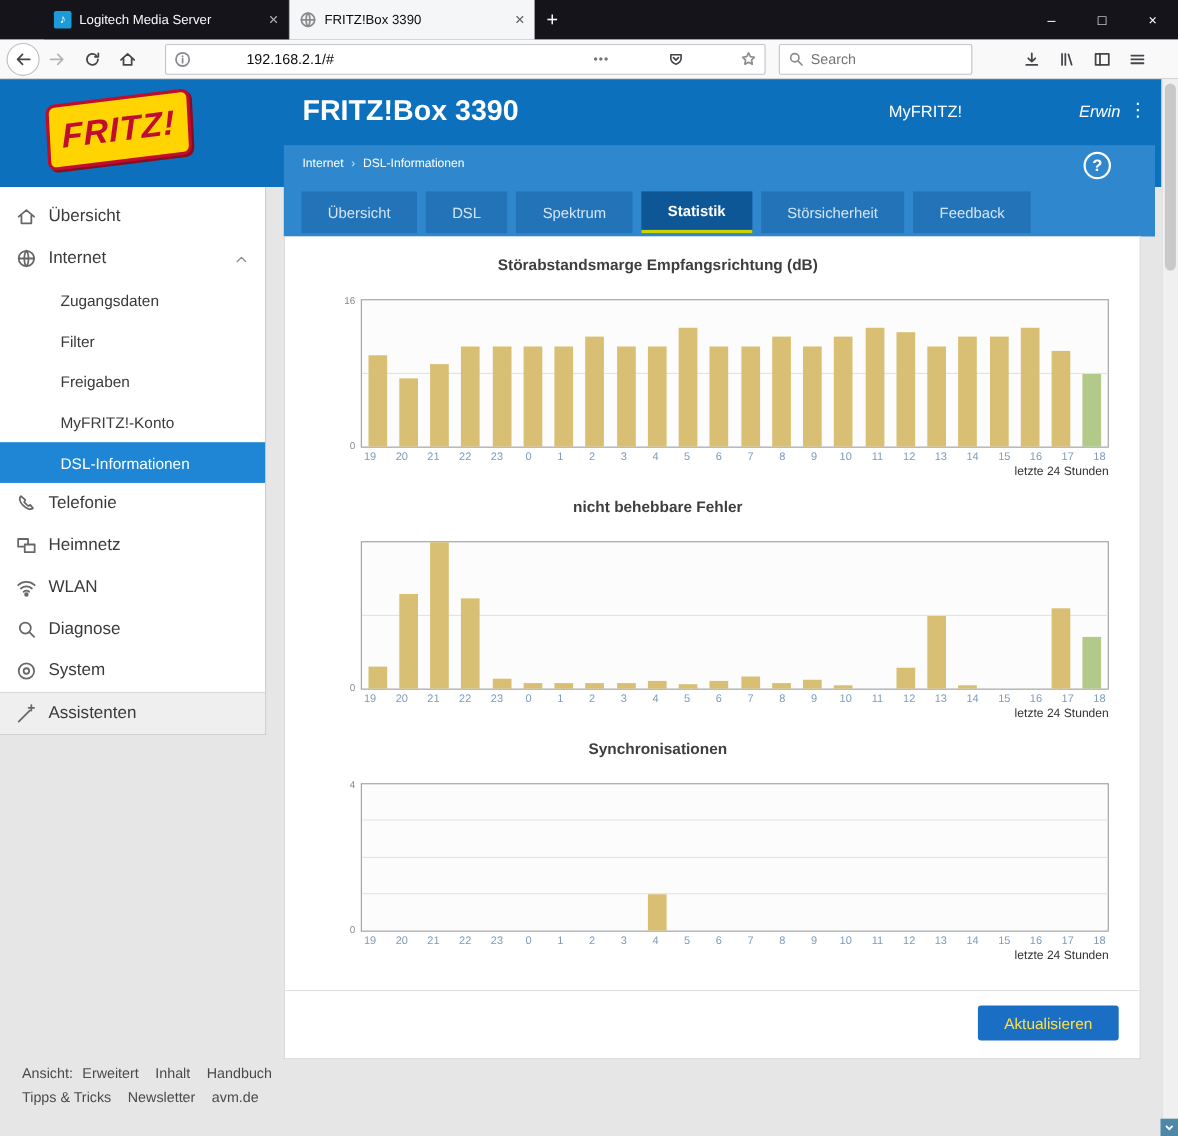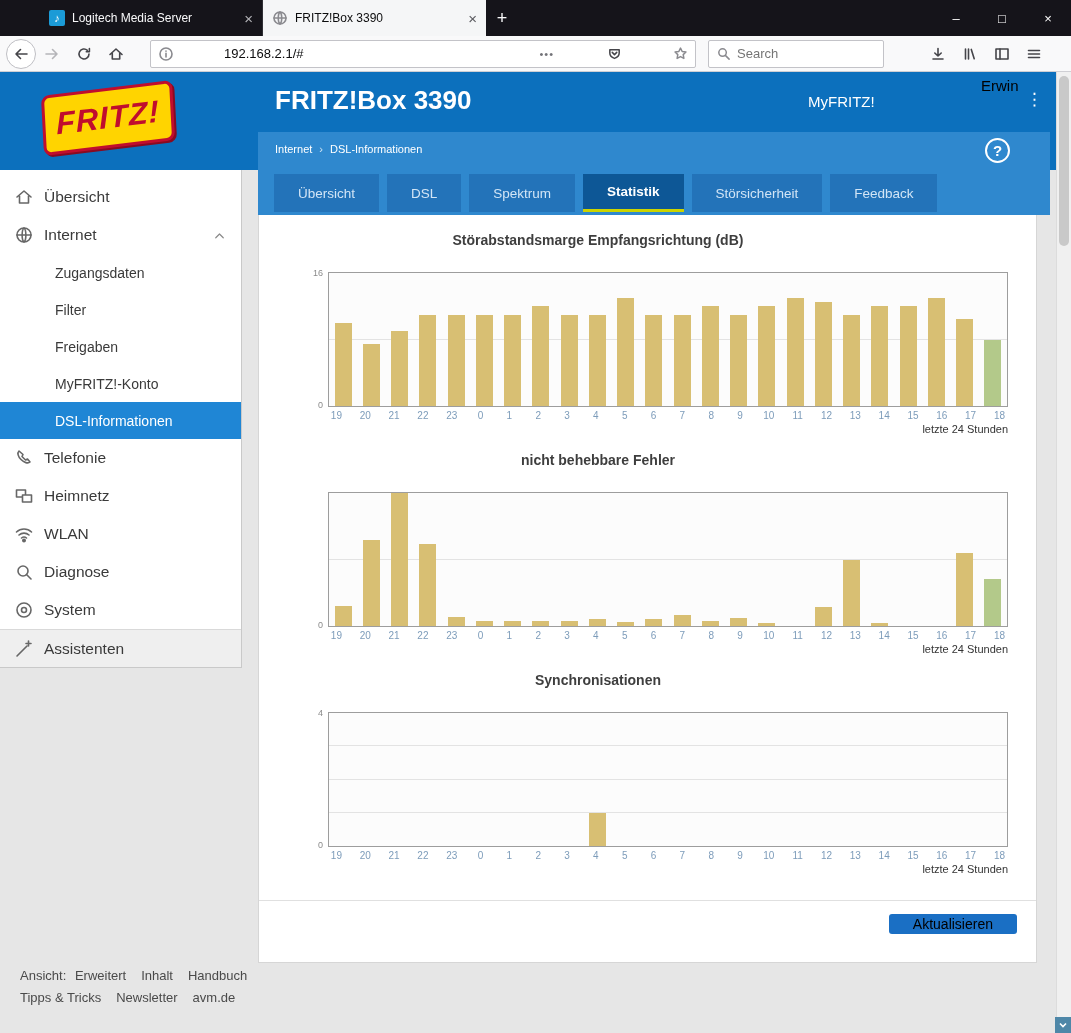--- a/index.html
+++ b/index.html
@@ -33,21 +33,21 @@
   .dots { color:#737378; font-size:11px; letter-spacing:1px; margin:0 5px; cursor:pointer; }
   .searchbar { display:flex; align-items:center; height:28px; width:176px; background:#fff; border:1px solid #c3c3c8; border-radius:2px; margin-left:12px; padding:0 7px; }
   .search-input { border:none; outline:none; flex:1; font-family:"Liberation Sans",sans-serif; font-size:13px; color:#0c0c0d; background:transparent; margin-left:6px; width:60px; }
   .nav-right { margin-left:38px; display:flex; align-items:center; }
 
   
   .blue-header { position:absolute; left:0; top:72px; width:1056px; height:98px; background:#0c70bd; }
   .fritz-logo { position:absolute; left:42px; top:16px; width:132px; height:60px; background:#ffd400; border:3px solid #c00d2e; border-radius:8px; transform:rotate(-7deg) skewX(-4deg); display:flex; align-items:center; justify-content:center; color:#c00d2e; font-weight:bold; font-style:italic; font-size:31px; letter-spacing:1px; box-shadow:2px 2px 0 #8a0a20; }
   .product-title { position:absolute; left:275px; top:13px; color:#fff; font-size:26px; font-weight:bold; }
   .myfritz { position:absolute; left:808px; top:21px; color:#fff; font-size:15px; cursor:pointer; }
-  .username { position:absolute; left:981px; top:5px; color:#000000; font-size:15px; cursor:pointer; }
+  .username { position:absolute; left:981px; top:21px; color:#ffffff; font-size:15px; cursor:pointer;font-style:italic; }
   .kebab { position:absolute; left:1026px; top:17px; color:#fff; font-size:17px; cursor:pointer; }
 
   .blue-panel { position:absolute; left:258px; top:132px; width:792px; height:83px; background:#2f88ce; }
   .breadcrumb { position:absolute; left:17px; top:11px; color:#fff; font-size:11px; }
   .breadcrumb .sep { margin:0 7px; color:#cfe4f5; }
   .crumb { cursor:pointer; }
   .help-circle { position:absolute; right:40px; top:6px; width:25px; height:25px; border:2px solid #fff; border-radius:50%; color:#fff; font-size:15px; font-weight:bold; display:flex; align-items:center; justify-content:center; cursor:pointer; }
   .ptabs { position:absolute; left:16px; bottom:3px; display:flex; gap:8px; }
   .ptab { height:38px; display:flex; align-items:center; justify-content:center; padding:0 24px; background:#2373b9; color:#d2e5f6; font-size:13.5px; cursor:pointer; }
   .ptab.active { background:#0d5796; color:#fff; font-weight:bold; border-bottom:3px solid #ccd400; }
@@ -70,21 +70,21 @@
   .bars { position:absolute; left:0; right:0; top:0; bottom:0; display:flex; align-items:flex-end; }
   .slot { flex:1; display:flex; justify-content:center; align-items:flex-end; height:100%; }
   .bar { width:17px; }
   .gridline { position:absolute; left:0; right:0; height:1px; background:#e3e3e3; }
   .ylab { position:absolute; width:24px; text-align:right; left:-29px; font-size:9px; color:#8a8a8a; }
   .ytop { top:-4px; } .ybot { top:128px; }
   .xlabels { display:flex; width:680px; margin-top:3px;gap:12px; }
   .xlab { flex:1; text-align:center; font-size:10px; color:#7d9cba; }
   .footnote { text-align:right; font-size:11px; color:#333; margin-top:2px; width:680px; }
   .btn-row { position:absolute; bottom:0; left:0; right:0; height:62px; border-top:1px solid #e0e0e0; }
-  .refresh-btn { position:absolute; right:19px; top:13px; height:20px; padding:0 24px; background:#1a6fc4; color:#000000; font-size:14px; border:none; border-radius:3px; font-family:"Liberation Sans",sans-serif; cursor:pointer; }
+  .refresh-btn { position:absolute; right:19px; top:13px; height:32px; padding:0 24px; background:#1a6fc4; color:#fde047; font-size:14px; border:none; border-radius:3px; font-family:"Liberation Sans",sans-serif; cursor:pointer; }
 
   
   .page-footer { position:absolute; left:20px; top:968px; font-size:13px; color:#4a4a4a; }
   .page-footer .row { margin-bottom:7px; }
   .flink { margin-right:15px; cursor:pointer; }
 
   
   .scrollbar { position:absolute; right:0; top:72px; width:15px; height:961px; background:#f0f0f0; border-left:1px solid #dcdcdc; }
   .scroll-thumb { position:absolute; left:2px; right:2px; top:4px; height:170px; background:#c9c9c9; border-radius:6px; }
   .scroll-corner { position:absolute; right:0; bottom:0; width:16px; height:16px; background:#4e87a8; display:flex; align-items:center; justify-content:center; }

